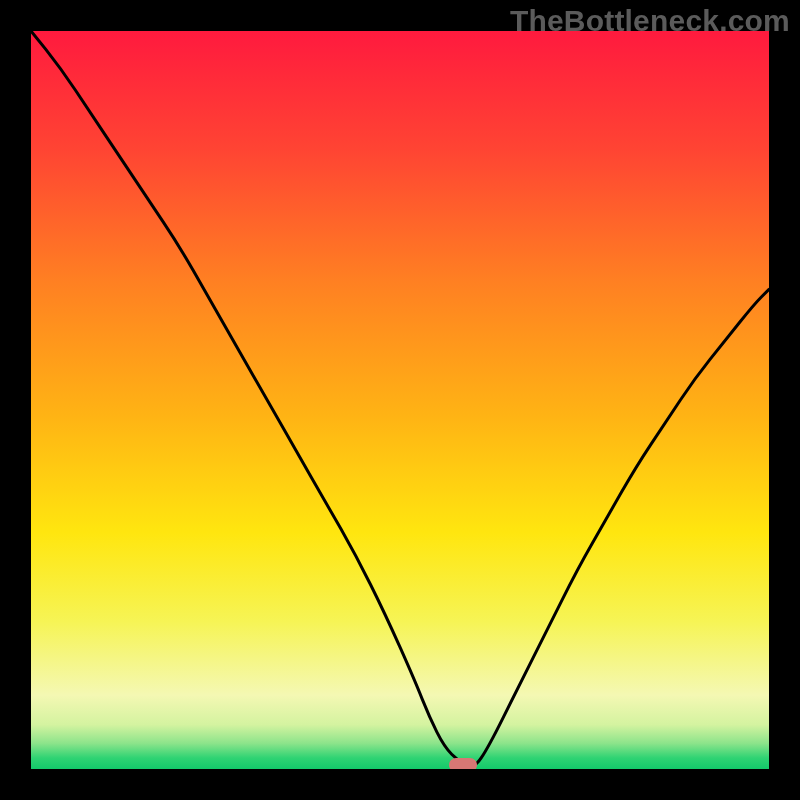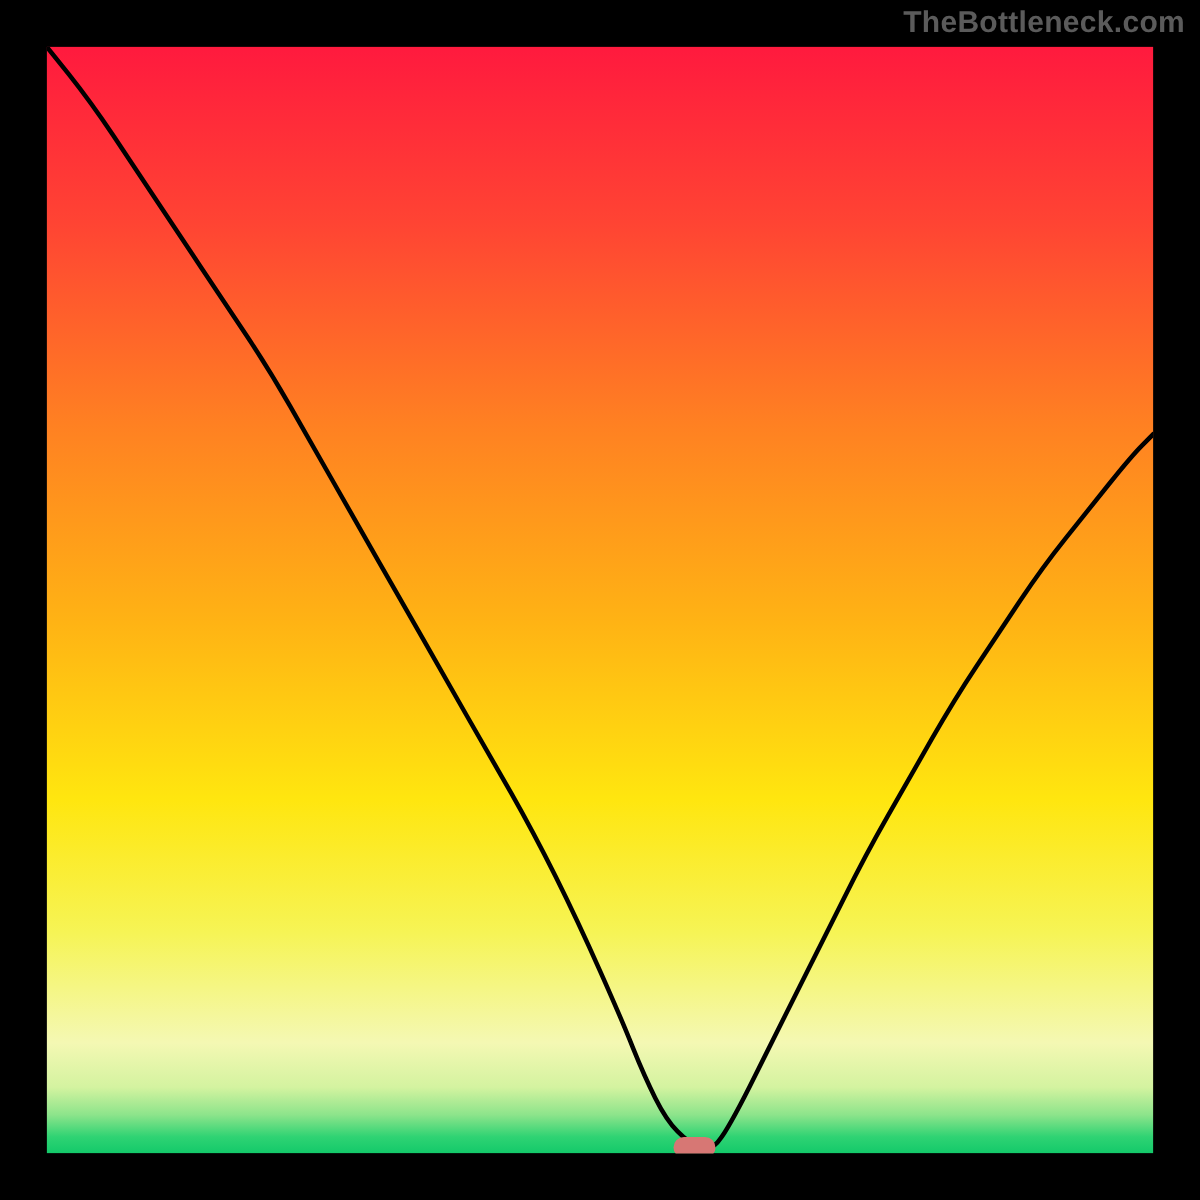--- a/index.html
+++ b/index.html
@@ -16,21 +16,21 @@
     left: 0;
     top: 0;
     width: 800px;
     height: 800px;
     background: #000;
   }
   .watermark {
     position: absolute;
     top: 4px;
     right: 10px;
-    font-size: 20px;
+    font-size: 30px;
     font-weight: 600;
     color: #5b5b5b;
     letter-spacing: 0.2px;
     user-select: none;
   }
   .plot {
     position: absolute;
     left: 31px;
     top: 31px;
     width: 738px;

